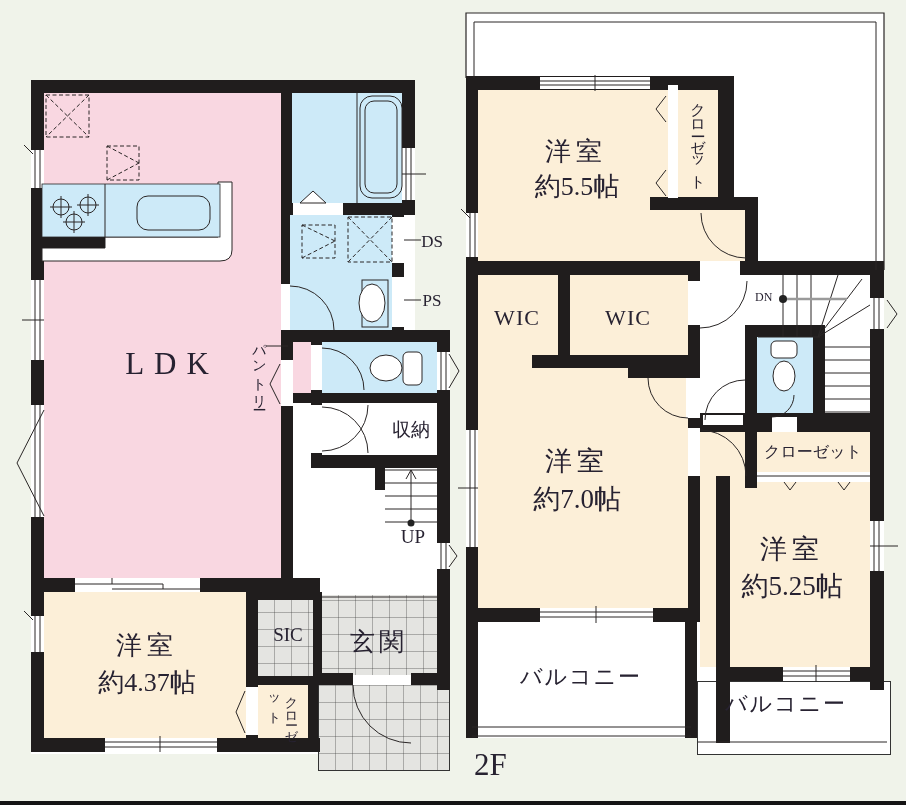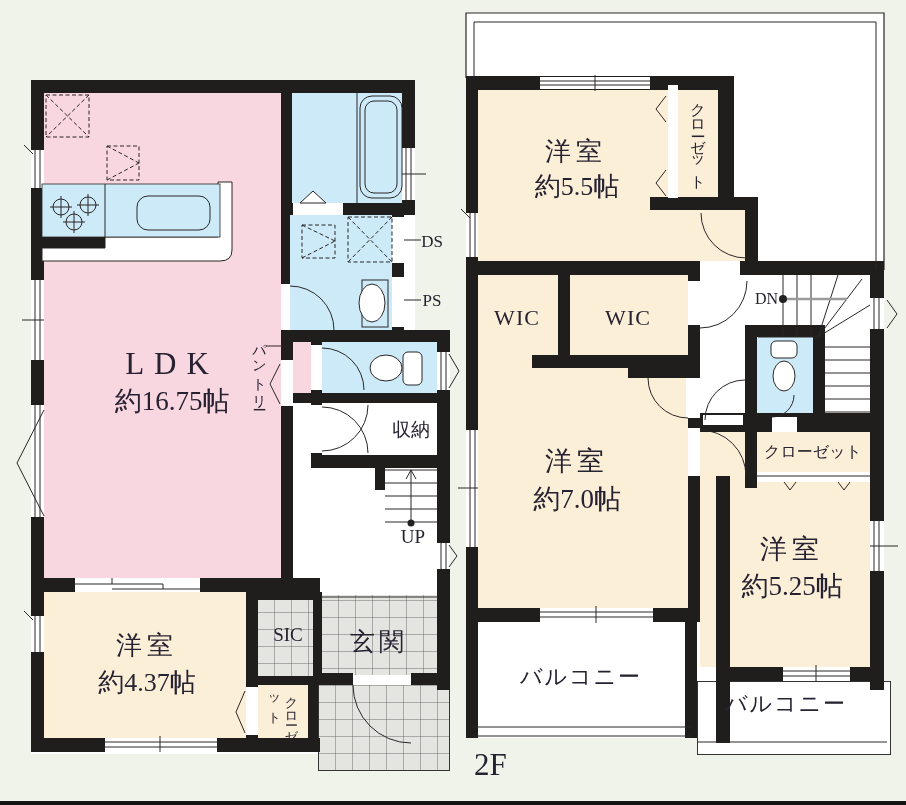--- a/index.html
+++ b/index.html
@@ -256,21 +256,20 @@
       <rect x="771" y="341" width="26" height="17" rx="5" class="ln fillw"></rect>
       <ellipse cx="784" cy="376" rx="11" ry="15" class="ln fillw"></ellipse>
     </g>
 
     <g>
       <path class="ln" d="M472 727 H691 M472 736 H691 M698 742 H887"></path>
     </g>
   </svg>
 
   <div class="label" style="left:172px;top:363px;font-size:31px;letter-spacing:10px">LDK</div>
-  <div class="label" style="left:172px;top:401px;font-size:27px">約16.75帖</div>
   <div class="vtext" style="left:251px;top:334px;height:88px;font-size:14px">パントリー</div>
   <div class="label" style="left:411px;top:429px;font-size:19px">収納</div>
   <div class="label" style="left:413px;top:536px;font-size:19px">UP</div>
   <div class="label" style="left:288px;top:634px;font-size:19px">SIC</div>
   <div class="label" style="left:379px;top:641px;font-size:25px;letter-spacing:4px">玄関</div>
   <div class="label" style="left:147px;top:646px;font-size:26px;letter-spacing:5px">洋室</div>
   <div class="label" style="left:147px;top:683px;font-size:26px">約4.37帖</div>
   <div class="vtext" style="left:264px;top:687px;height:52px;width:36px;font-size:13px">クローゼット</div>
   <div class="label" style="left:432px;top:241px;font-size:17px">DS</div>
   <div class="label" style="left:432px;top:300px;font-size:17px">PS</div>
@@ -281,17 +280,17 @@
   <div class="vtext" style="left:689px;top:92px;height:108px;font-size:15px">クローゼット</div>
   <div class="label" style="left:517px;top:318px;font-size:22px;letter-spacing:1px">WIC</div>
   <div class="label" style="left:628px;top:318px;font-size:22px;letter-spacing:1px">WIC</div>
   <div class="label" style="left:577px;top:461px;font-size:27px;letter-spacing:5px">洋室</div>
   <div class="label" style="left:577px;top:499px;font-size:27px">約7.0帖</div>
   <div class="label" style="left:792px;top:549px;font-size:27px;letter-spacing:5px">洋室</div>
   <div class="label" style="left:792px;top:586px;font-size:27px">約5.25帖</div>
   <div class="label" style="left:813px;top:452px;font-size:16px">クローゼット</div>
   <div class="label" style="left:581px;top:677px;font-size:22px;letter-spacing:2px">バルコニー</div>
   <div class="label" style="left:786px;top:704px;font-size:22px;letter-spacing:2px">バルコニー</div>
-  <div class="tl" style="left:755px;top:291px;font-size:16px">DN</div>
+  <div class="tl" style="left:755px;top:291px;font-size:12px">DN</div>
   <div class="tl" style="left:474px;top:749px;font-size:31px">2F</div>
 
   <div class="abs" style="left:0;top:801px;width:906px;height:4px;background:#141414"></div>
 </div>
 
 </body></html>

